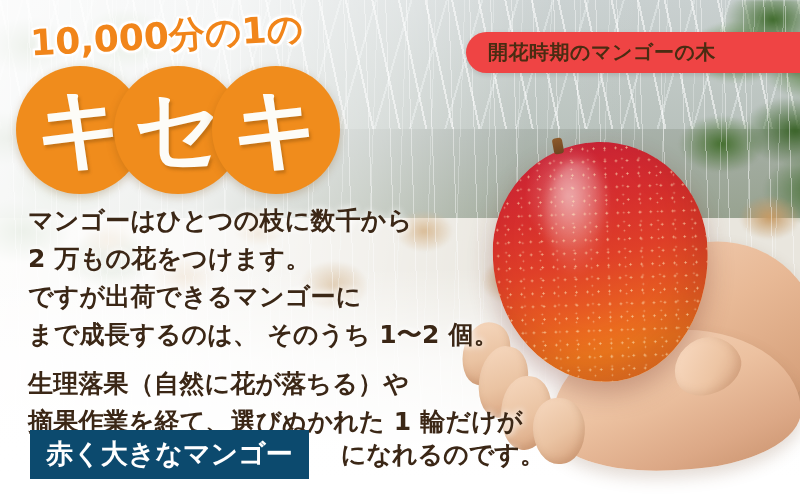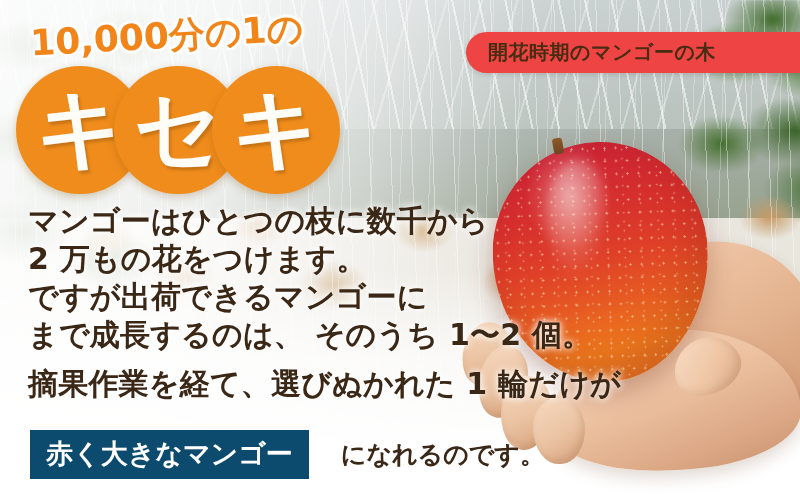--- a/index.html
+++ b/index.html
@@ -209,21 +209,21 @@
   .circ span{
     font-size:86px;font-weight:800;line-height:1;color:#fdfcf7;
     text-shadow:2px 3px 3px rgba(120,70,10,.35);
     transform:translateY(-2px);
   }
 
   
   .copy{
     position:absolute;left:28px;top:202px;width:430px;
     color:#3b2716;
-    font-size:30px;font-weight:700;line-height:38px;
+    font-size:25px;font-weight:700;line-height:38px;
     letter-spacing:.2px;
     text-shadow:0 0 6px rgba(255,255,255,.95),0 0 10px rgba(255,255,255,.8);
   }
   .copy p{margin:0;white-space:nowrap;}
   .block-2{margin-top:11px;}
 
   
   .redline{
     position:absolute;left:30px;top:430px;
     display:flex;align-items:center;
@@ -295,20 +295,21 @@
   </div>
 
   <div class="copy">
     <div class="block-1">
       <p>マンゴーはひとつの枝に数千から</p>
       <p>2 万もの花をつけます。</p>
       <p>ですが出荷できるマンゴーに</p>
       <p>まで成長するのは、 そのうち 1〜2 個。</p>
     </div>
     <div class="block-2">
+      <p>生理落果（自然に花が落ちる）や</p>
       <p>摘果作業を経て、選びぬかれた 1 輪だけが</p>
     </div>
   </div>
 
   <div class="redline">
     <div class="red-box">赤く大きなマンゴー</div>
     <div class="red-tail">になれるのです。</div>
   </div>
 
 </div>

